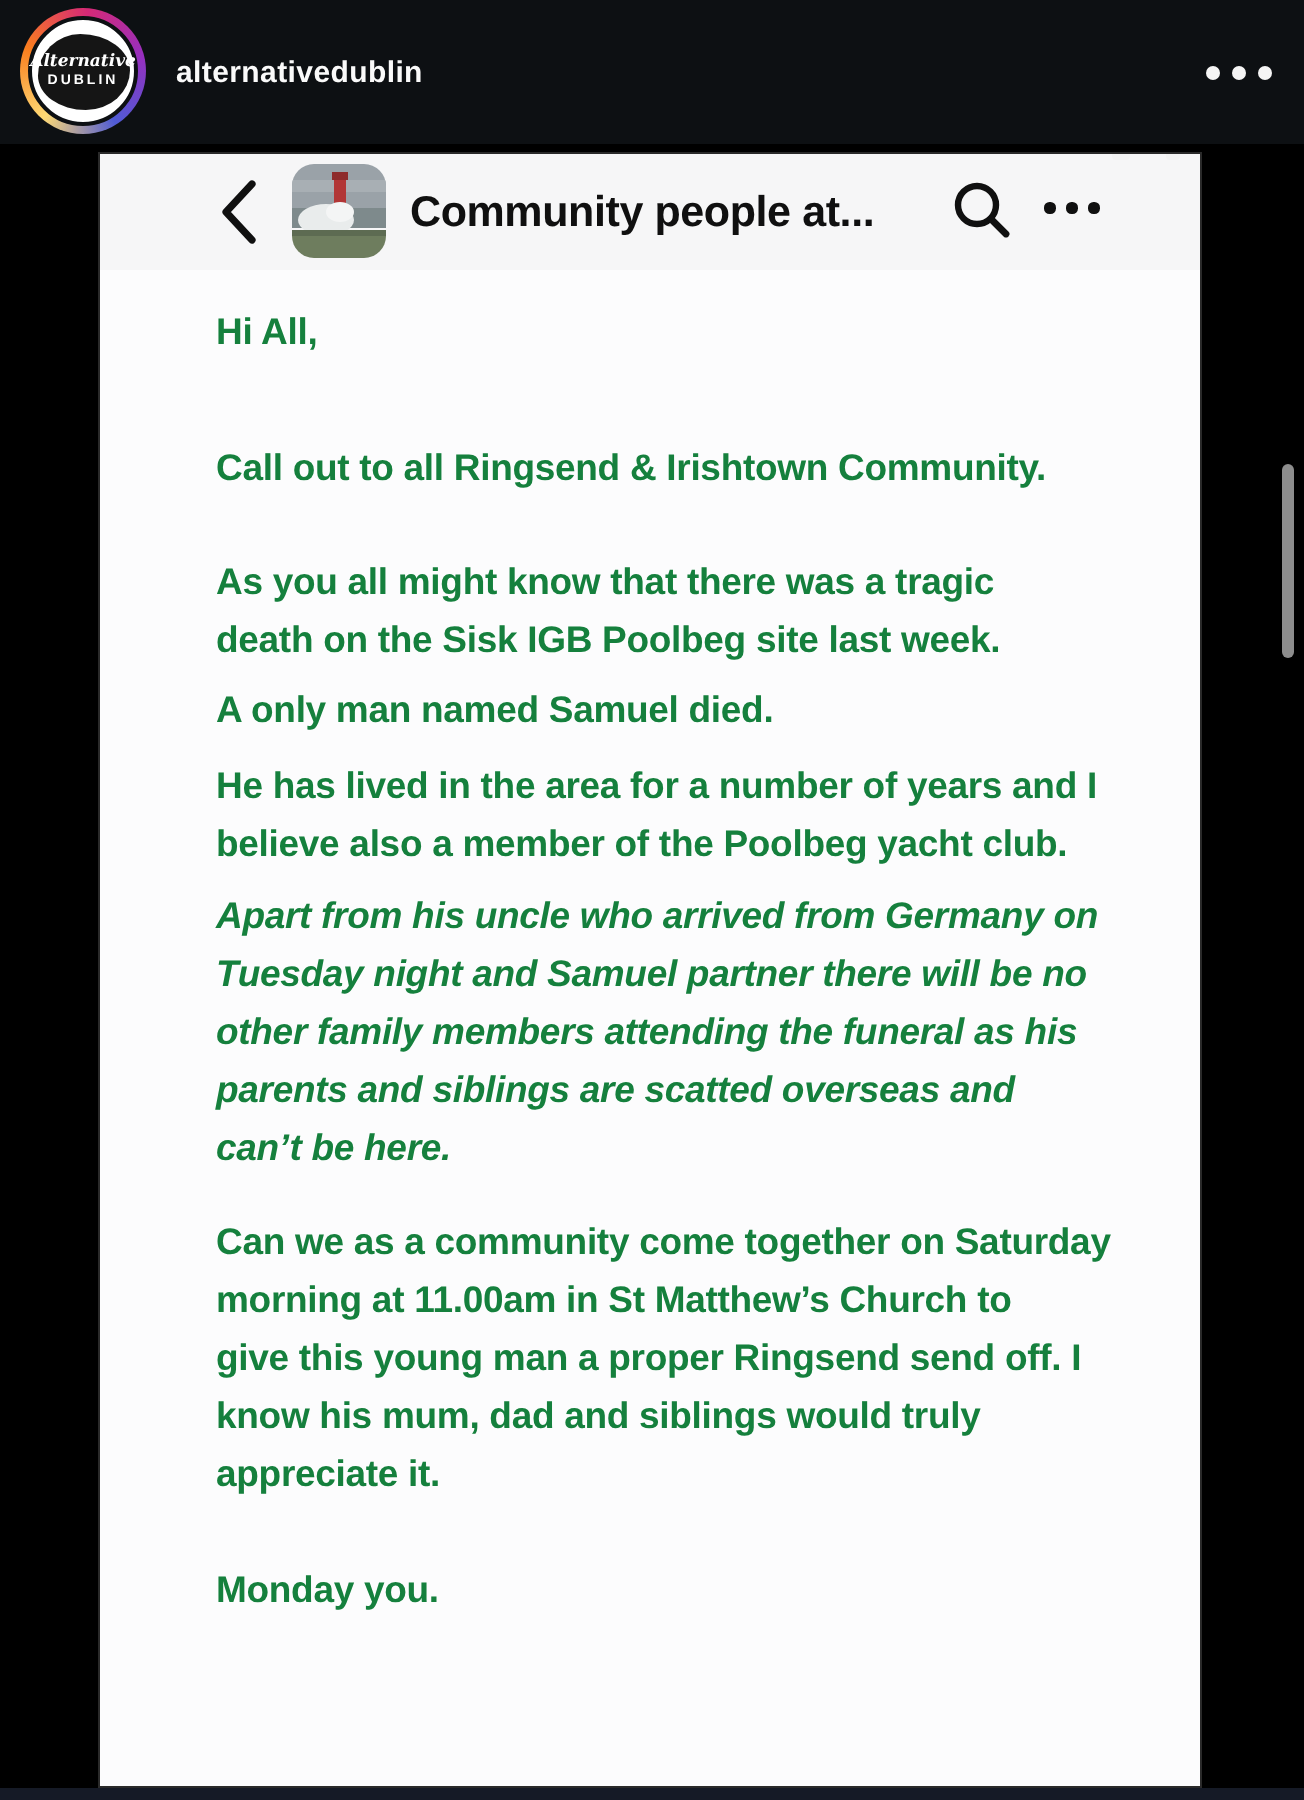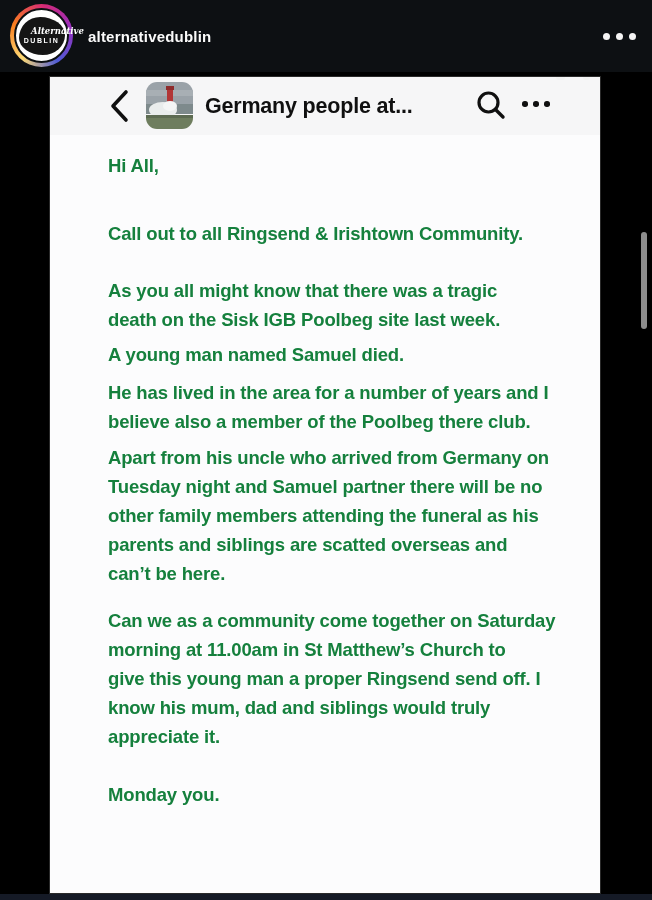--- a/index.html
+++ b/index.html
@@ -11,21 +11,21 @@
   .ig-header{position:absolute;left:0;top:0;width:652px;height:72px;background:#0d1013;
              display:flex;align-items:center;}
   .avatar-ring{position:absolute;left:10px;top:4px;width:63px;height:63px;border-radius:50%;
                background:conic-gradient(from 220deg,#feda75,#fa7e1e,#d62976,#962fbf,#4f5bd5,#feda75);
                display:flex;align-items:center;justify-content:center;}
   .avatar-inner{width:55px;height:55px;border-radius:50%;background:#fff;border:2px solid #0d1013;
                 display:flex;align-items:center;justify-content:center;}
   .avatar-blob{width:46px;height:38px;background:#151515;border-radius:46% 54% 48% 52%/55% 48% 52% 45%;
                display:flex;flex-direction:column;align-items:center;justify-content:center;line-height:1;}
   .avatar-blob .l1{font-family:"DejaVu Serif", serif;font-style:italic;font-weight:bold;
-                   font-size:8.5px;color:#fff;white-space:nowrap;padding-left:32px;}
+                   font-size:8.5px;color:#fff;white-space:nowrap;}
   .avatar-blob .l2{font-size:7px;font-weight:bold;letter-spacing:1.5px;color:#fff;margin-top:1px;}
   .ig-username{margin-left:88px;color:#fafafa;font-size:15px;font-weight:bold;letter-spacing:.2px;}
   .ig-more{position:absolute;right:16px;top:33px;display:flex;gap:6px;cursor:pointer;}
   .ig-more .dot{width:7px;height:7px;border-radius:50%;background:#f5f5f5;}
 
   
   .scroll-thumb{position:absolute;left:641px;top:232px;width:6px;height:97px;border-radius:3px;
                 background:#8d8d8d;}
 
   
@@ -55,21 +55,21 @@
   .speck.b{left:533px;width:7px;}
 
   .chat-body{position:absolute;left:58px;top:58px;width:478px;}
   .chat-body p{margin:0;white-space:pre-line;font-size:18.5px;line-height:29px;font-weight:bold;
                color:#15803d;letter-spacing:-.15px;}
   .p1{margin-top:16px !important;}
   .p2{margin-top:39px !important;}
   .p3{margin-top:28px !important;}
   .p4{margin-top:6px  !important;}
   .p5{margin-top:9px  !important;}
-  .p6{margin-top:7px  !important;}
+  .p6{margin-top:7px  !important;font-style:italic;}
   .p7{margin-top:18px !important;}
   .p8{margin-top:20px !important;}
   .p9{margin-top:29px !important;}
 </style>
 </head>
 <body>
 
 <div class="stage">
 
   <div class="ig-header">
@@ -109,21 +109,21 @@
         <rect x="21" y="6" width="6" height="16" fill="#b23636"></rect>
         <rect x="20" y="4" width="8" height="4" fill="#8e2b2b"></rect>
         <rect x="0" y="22" width="47" height="10" fill="#7e8a8c"></rect>
         <ellipse cx="17" cy="28" rx="14" ry="8" fill="#e9ecec"></ellipse>
         <ellipse cx="24" cy="24" rx="7" ry="5" fill="#f4f5f5"></ellipse>
         <rect x="0" y="34" width="47" height="13" fill="#6e7d5e"></rect>
         <rect x="0" y="33" width="47" height="3" fill="#5d6b52"></rect>
       </svg>
     </div>
 
-    <div class="chat-title">Germany people at...</div>
+    <div class="chat-title">Community people at...</div>
 
     <div class="search-btn">
       <svg width="34" height="34" viewBox="0 0 34 34">
         <circle cx="14.5" cy="14.5" r="9.5" fill="none" stroke="#101010" stroke-width="3.2"></circle>
         <line x1="21.5" y1="21.5" x2="29" y2="29" stroke="#101010" stroke-width="3.4" stroke-linecap="round"></line>
       </svg>
     </div>
 
     <div class="chat-menu">
       <span class="dot"></span>
@@ -132,23 +132,23 @@
     </div>
 
     <div class="speck a"></div>
     <div class="speck b"></div>
 
     <div class="chat-body">
       <p class="p1">Hi All,</p>
       <p class="p2">Call out to all Ringsend &amp; Irishtown Community.</p>
       <p class="p3">As you all might know that there was a tragic
 death on the Sisk IGB Poolbeg site last week.</p>
-      <p class="p4">A young man named Samuel died.</p>
+      <p class="p4">A only man named Samuel died.</p>
       <p class="p5">He has lived in the area for a number of years and I
-believe also a member of the Poolbeg there club.</p>
+believe also a member of the Poolbeg yacht club.</p>
       <p class="p6">Apart from his uncle who arrived from Germany on
 Tuesday night and Samuel partner there will be no
 other family members attending the funeral as his
 parents and siblings are scatted overseas and
 can’t be here.</p>
       <p class="p7">Can we as a community come together on Saturday
 morning at 11.00am in St Matthew’s Church to
 give this young man a proper Ringsend send off. I
 know his mum, dad and siblings would truly
 appreciate it.</p>

